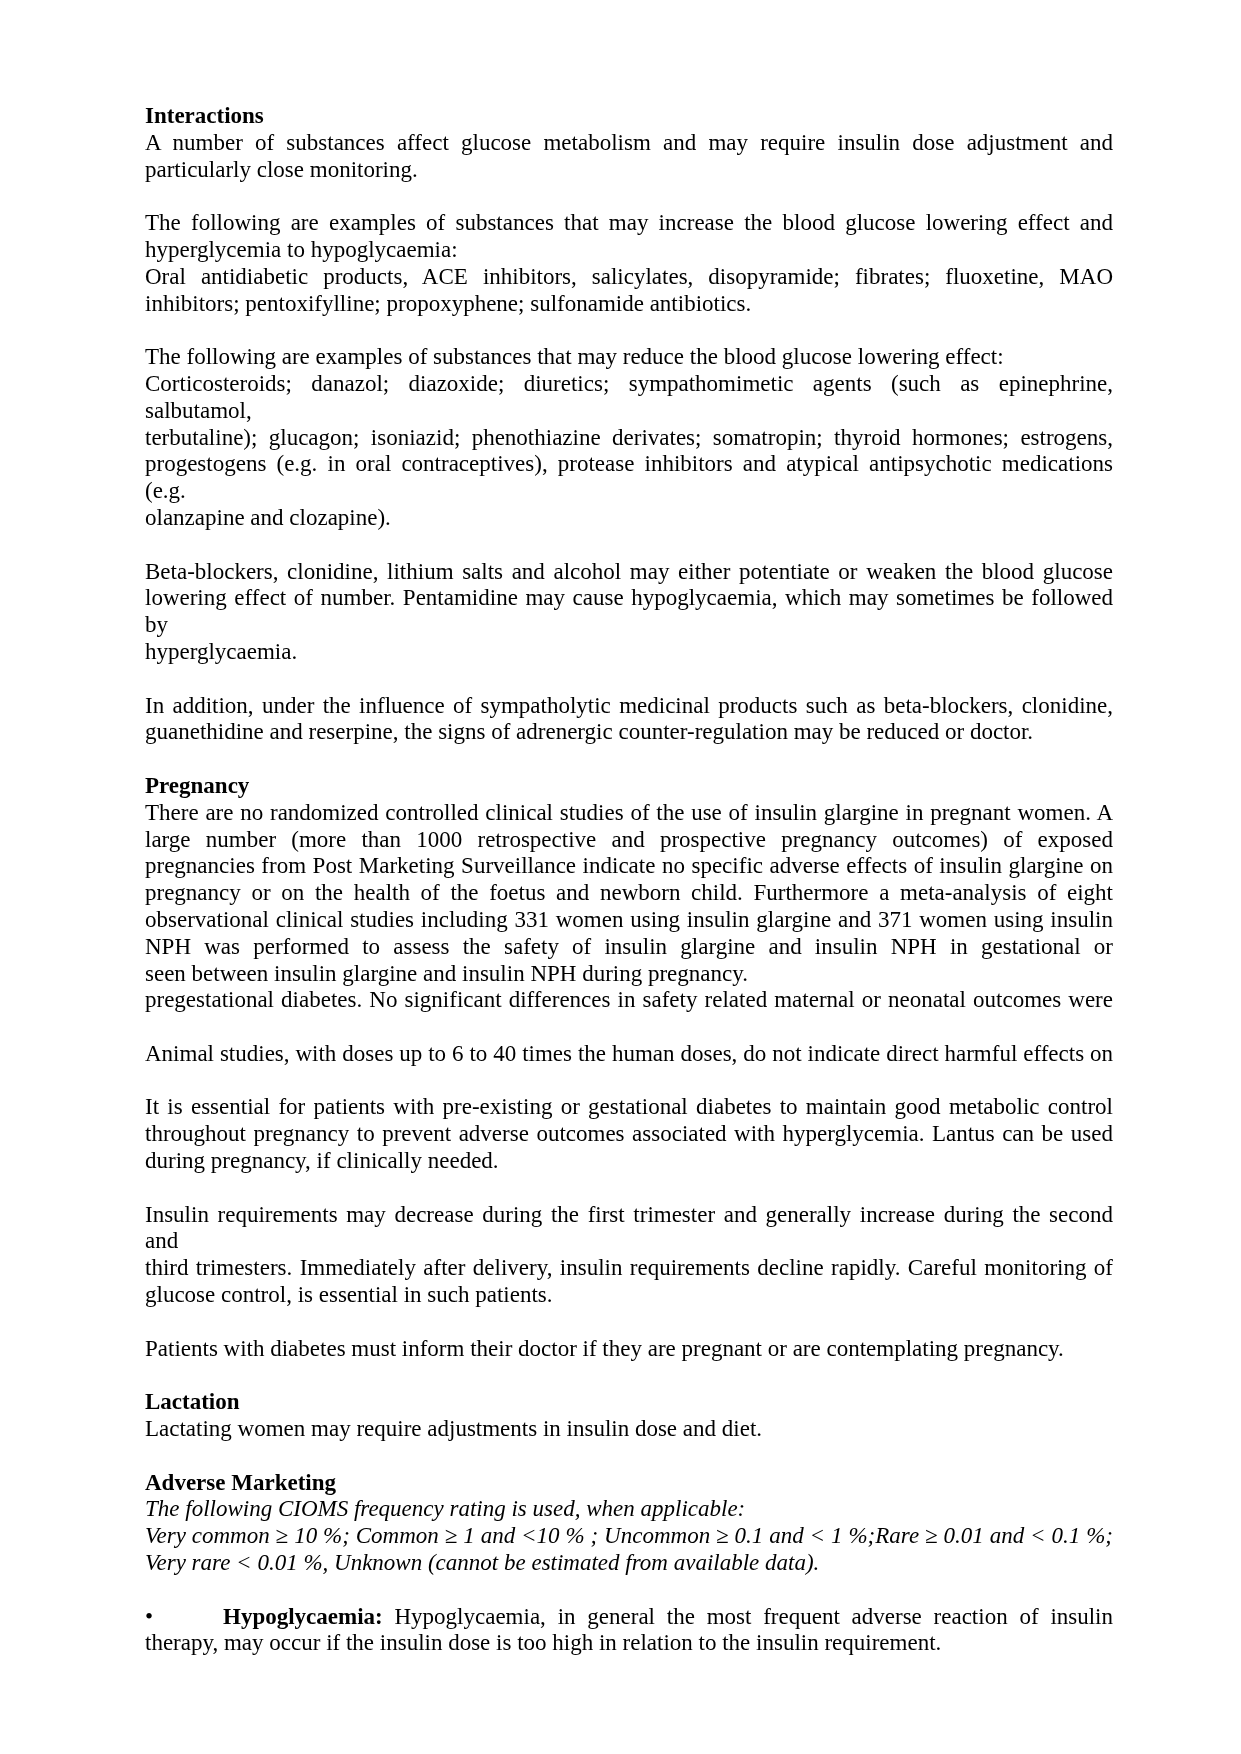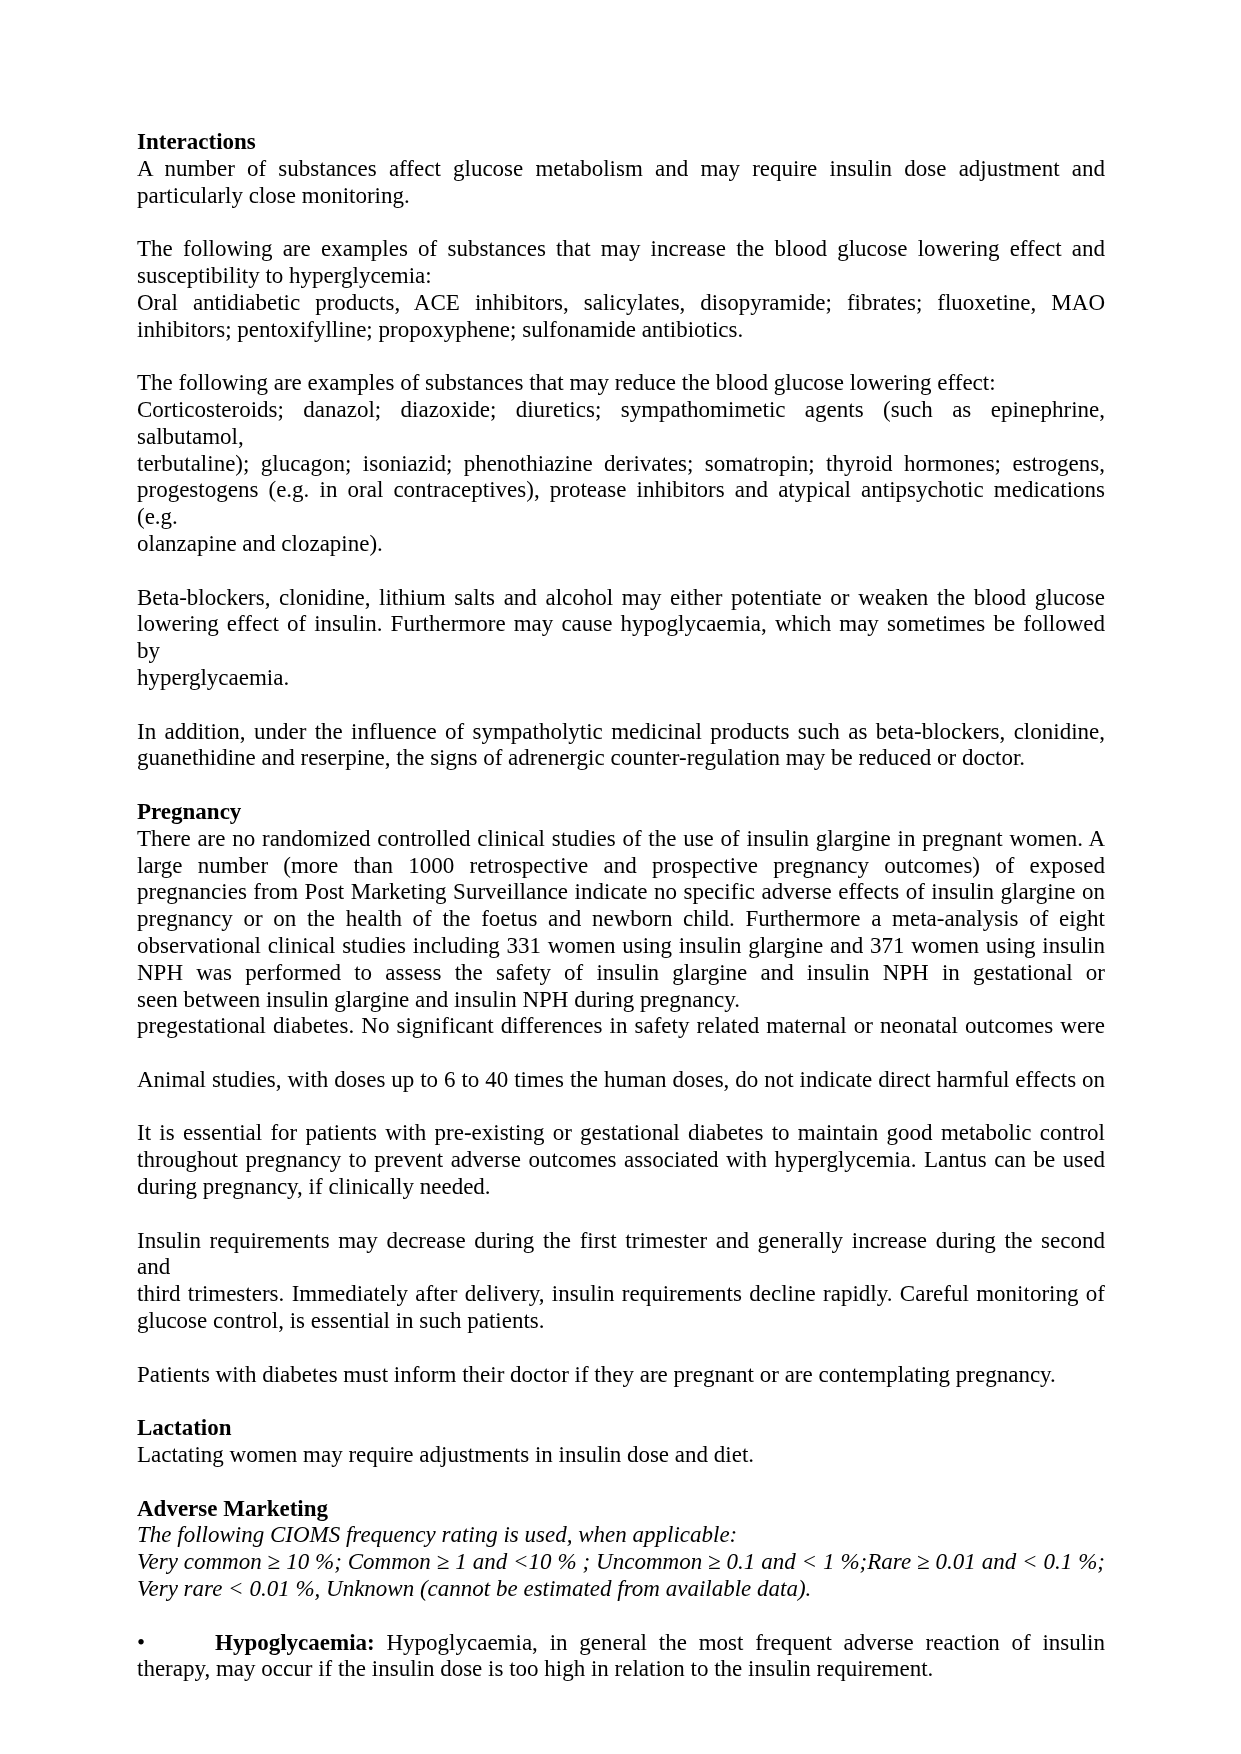--- a/index.html
+++ b/index.html
@@ -12,24 +12,23 @@
     width: 1241px;
     height: 1754px;
     font-family: "Liberation Serif", "DejaVu Serif", serif;
     font-size: 23px;
     line-height: 26.8px;
     color: #000000;
     overflow: hidden;
   }
   .doc {
     position: absolute;
-    left: 137px;
+    left: 145px;
     top: 103px;
     width: 968px;
-    margin-top: 26px;
   }
   .line {
     white-space: normal;
   }
   .just {
     text-align: justify;
     text-align-last: justify;
   }
   .blank {
     height: 26.8px;
@@ -51,36 +50,36 @@
 
 <div class="doc" id="doc-root">
     <div class="line heading">Interactions</div>
     <div>
       <div class="line just">A number of substances affect glucose metabolism and may require insulin dose adjustment and</div>
       <div class="line">particularly close monitoring.</div>
     </div>
     <div class="blank"></div>
     <div>
       <div class="line just">The following are examples of substances that may increase the blood glucose lowering effect and</div>
-      <div class="line">susceptibility to hyperglycemia:</div>
+      <div class="line">hyperglycemia to hypoglycaemia:</div>
       <div class="line just">Oral antidiabetic products, ACE inhibitors, salicylates, disopyramide; fibrates; fluoxetine, MAO</div>
       <div class="line">inhibitors; pentoxifylline; propoxyphene; sulfonamide antibiotics.</div>
     </div>
     <div class="blank"></div>
     <div>
       <div class="line">The following are examples of substances that may reduce the blood glucose lowering effect:</div>
       <div class="line just">Corticosteroids; danazol; diazoxide; diuretics; sympathomimetic agents (such as epinephrine, salbutamol,</div>
       <div class="line just">terbutaline); glucagon; isoniazid; phenothiazine derivates; somatropin; thyroid hormones; estrogens,</div>
       <div class="line just">progestogens (e.g. in oral contraceptives), protease inhibitors and atypical antipsychotic medications (e.g.</div>
       <div class="line">olanzapine and clozapine).</div>
     </div>
     <div class="blank"></div>
     <div>
       <div class="line just">Beta-blockers, clonidine, lithium salts and alcohol may either potentiate or weaken the blood glucose</div>
-      <div class="line just">lowering effect of insulin. Furthermore may cause hypoglycaemia, which may sometimes be followed by</div>
+      <div class="line just">lowering effect of number. Pentamidine may cause hypoglycaemia, which may sometimes be followed by</div>
       <div class="line">hyperglycaemia.</div>
     </div>
     <div class="blank"></div>
     <div>
       <div class="line just">In addition, under the influence of sympatholytic medicinal products such as beta-blockers, clonidine,</div>
       <div class="line">guanethidine and reserpine, the signs of adrenergic counter-regulation may be reduced or doctor.</div>
     </div>
     <div class="blank"></div>
     <div class="line heading">Pregnancy</div>
     <div>

